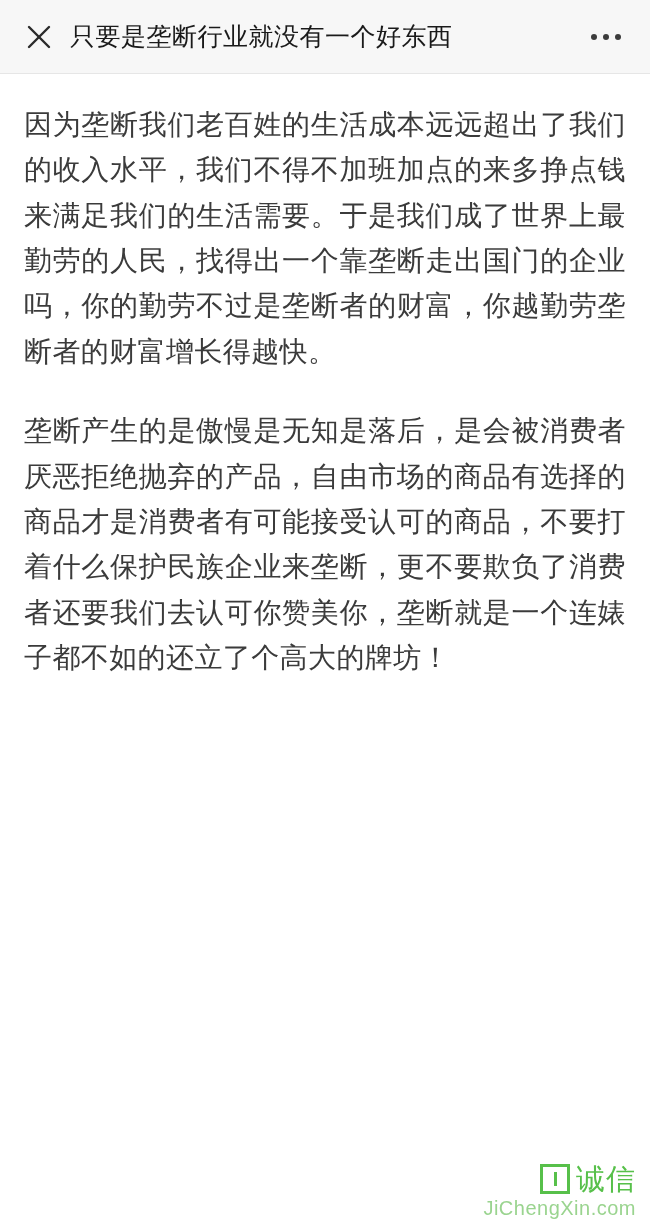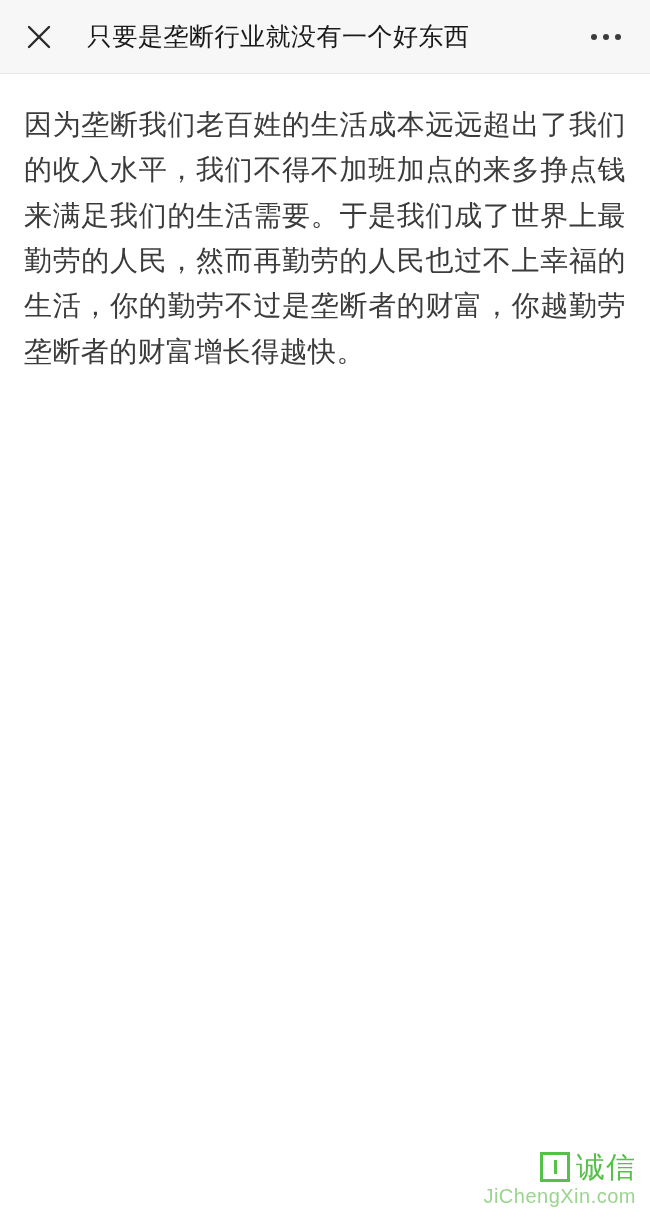--- a/index.html
+++ b/index.html
@@ -17,21 +17,20 @@
 
   
   .header {
     height: 74px;
     background: #f7f7f7;
     border-bottom: 1px solid #e6e6e6;
     display: flex;
     align-items: center;
     padding: 0 22px;
     box-sizing: border-box;
-    gap: 17px;
   }
   .close-btn {
     width: 34px;
     height: 34px;
     flex: 0 0 auto;
     display: flex;
     align-items: center;
     justify-content: center;
     cursor: pointer;
   }
@@ -77,21 +76,21 @@
     color: #3b3b3b;
     letter-spacing: 0.4px;
     text-align: justify;
     font-weight: 400;
   }
 
   
   .watermark {
     position: absolute;
     right: 14px;
-    bottom: 20px;
+    bottom: 8px;
     text-align: center;
     user-select: none;
     pointer-events: none;
   }
   .watermark .wm-logo {
     display: flex;
     align-items: center;
     justify-content: flex-end;
     gap: 6px;
   }
@@ -137,21 +136,22 @@
   </div>
   <div class="header-title">只要是垄断行业就没有一个好东西</div>
   <div class="more-btn">
     <span class="dot"></span>
     <span class="dot"></span>
     <span class="dot"></span>
   </div>
 </div>
 
 <div class="article">
-  <p>因为垄断我们老百姓的生活成本远远超出了我们的收入水平，我们不得不加班加点的来多挣点钱来满足我们的生活需要。于是我们成了世界上最勤劳的人民，然而再勤劳的人民也过不上幸福的生活，你的勤劳不过是垄断者的财富，你越勤劳垄断者的财富增长得越快。</p>
+  <p>因为垄断我们老百姓的生活成本远远超出了我们的收入水平，我们不得不加班加点的来多挣点钱来满足我们的生活需要。于是我们成了世界上最勤劳的人民，找得出一个靠垄断走出国门的企业吗，你的勤劳不过是垄断者的财富，你越勤劳垄断者的财富增长得越快。</p>
+  <p>垄断产生的是傲慢是无知是落后，是会被消费者厌恶拒绝抛弃的产品，自由市场的商品有选择的商品才是消费者有可能接受认可的商品，不要打着什么保护民族企业来垄断，更不要欺负了消费者还要我们去认可你赞美你，垄断就是一个连婊子都不如的还立了个高大的牌坊！</p>
 </div>
 
 <div class="watermark">
   <div class="wm-logo">
     <span class="wm-box"></span>
     <span class="wm-text">诚信</span>
   </div>
   <div class="wm-url">JiChengXin.com</div>
 </div>
 

